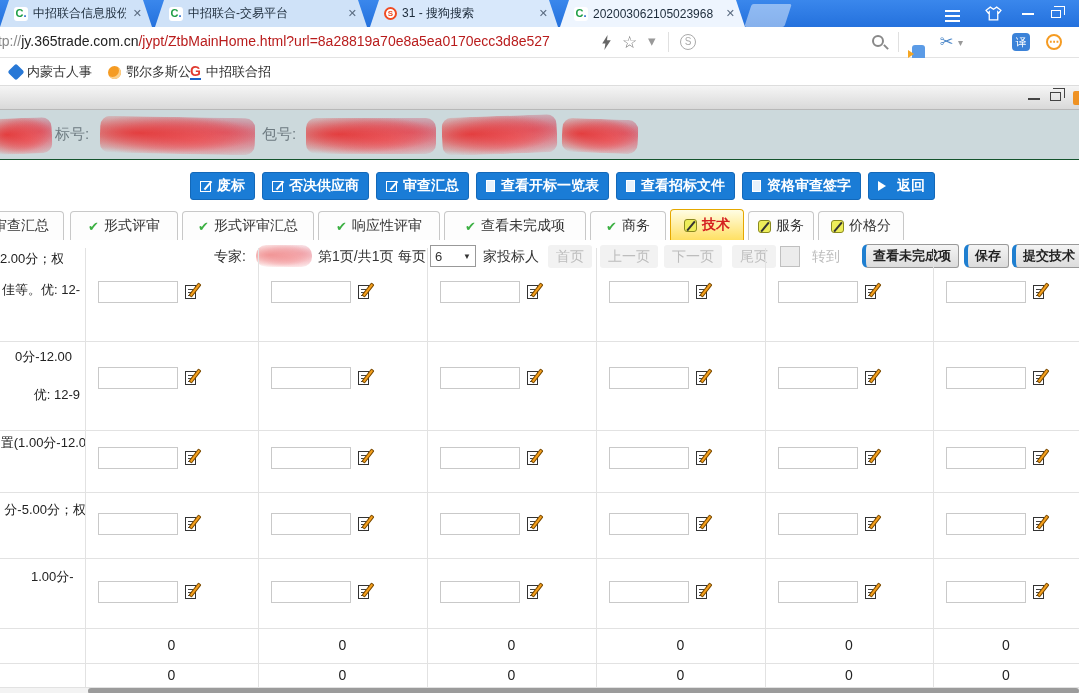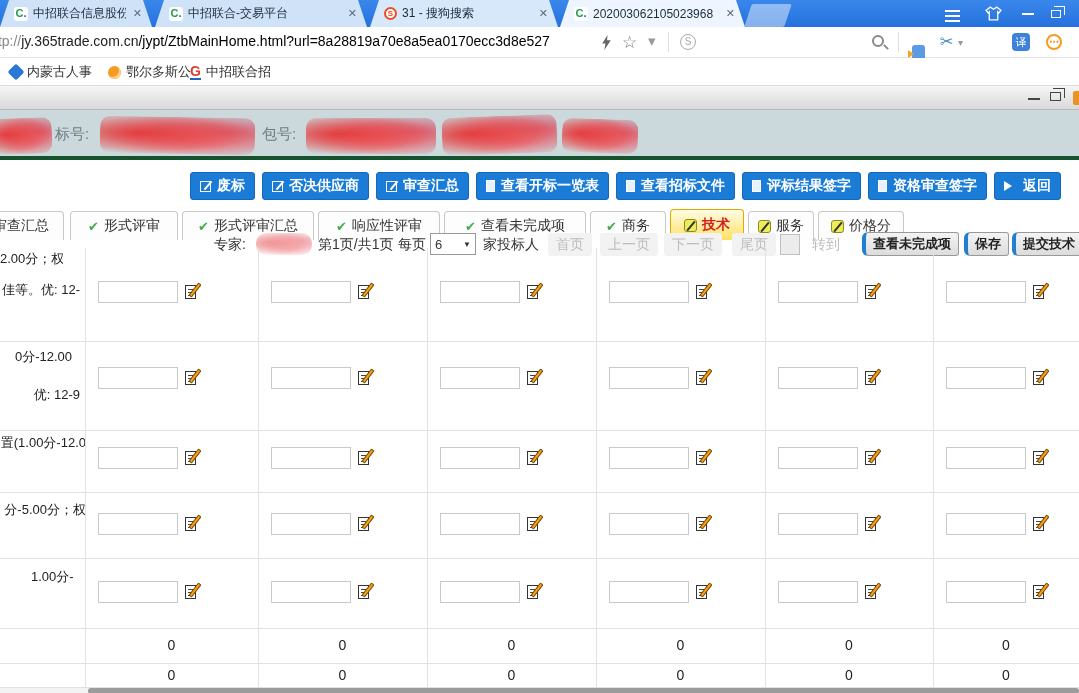--- a/index.html
+++ b/index.html
@@ -21,21 +21,21 @@
   .newtab { left:748px; top:4px; width:40px; height:23px; background:rgba(255,255,255,.45); transform:skewX(-18deg); border-radius:2px; }
   .winic { color:#fff; }
   .hamb i { display:block; width:15px; height:2px; background:#fff; margin:3px 0; }
   .min-dash { width:12px; height:2px; background:#fff; }
   .restore-w { width:10px; height:8px; border:1.5px solid #fff; position:relative; }
   .restore-w::before { content:""; position:absolute; left:2px; top:-5px; width:10px; height:8px; border:1.5px solid #fff; border-bottom:none; border-left:none; }
 
   
   #addressbar { left:0; top:27px; width:1079px; height:31px; background:#fff; border-bottom:1px solid #e3e3e3; }
   #urltext { left:-6px; top:6px; font-size:14px; white-space:nowrap; }
-  #urltext .pre { color:#888; } #urltext .dom { color:#222; } #urltext .pth { color:#000000; }
+  #urltext .pre { color:#888; } #urltext .dom { color:#222; } #urltext .pth { color:#b91c1c; }
   .adr-ic { top:5px; font-size:15px; color:#777; }
   .divider { top:5px; width:1px; height:20px; background:#e0e0e0; }
   .s-ring { width:16px; height:16px; border:1.5px solid #aaa; border-radius:50%; color:#aaa; font-size:10px; line-height:13px; text-align:center; }
   #sg-search-input { left:700px; top:4px; width:165px; height:22px; border:none; outline:none; font-size:14px; color:#333;
                      font-family:inherit; }
   #sg-search-input::placeholder { color:#b9b9b9; }
   .mag { width:12px; height:12px; border:2px solid #888; border-radius:50%; position:relative; }
   .mag::after { content:""; position:absolute; left:9px; top:9px; width:6px; height:2px; background:#888; transform:rotate(45deg); }
   .phone-ic { width:13px; height:17px; background:#5b9be6; border-radius:3px; position:relative; }
   .phone-ic::before { content:""; position:absolute; left:-4px; top:5px; border:4px solid transparent; border-left:6px solid #f5a623; }
@@ -53,21 +53,21 @@
   .bm-ic3 { color:#e03a2f; font-weight:bold; font-size:14px; border-bottom:2px solid #1b62c9; line-height:13px; }
 
   
   #childbar { left:0; top:86px; width:1079px; height:24px; background:linear-gradient(#f5f5f5,#d9d9d9); border-bottom:1px solid #b8b8b8; }
   .cmin { left:1028px; top:12px; width:12px; height:2px; background:#444; }
   .crest { left:1050px; top:6px; width:11px; height:9px; border:1.5px solid #444; }
   .crest::before { content:""; position:absolute; left:2px; top:-5px; width:11px; height:9px; border:1.5px solid #444; border-bottom:none; border-left:none; }
   .cclose-part { left:1073px; top:5px; width:6px; height:14px; background:#f08300; border-radius:2px 0 0 2px; opacity:.85; }
 
   
-  #band { left:0; top:110px; width:1079px; height:50px; background:#ccd9dc; border-bottom:4px solid #14532d; }
+  #band { left:0; top:110px; width:1079px; height:50px; background:#ccd9dc; border-bottom:1px solid #14532d; }
   .band-label { position:absolute; top:15px; font-size:15px; color:#6d7a80; }
   .scrib { position:absolute; border-radius:10px;
     background:
       radial-gradient(ellipse at 25% 45%, rgba(228,48,48,.85), rgba(228,48,48,.25) 55%, transparent 72%),
       radial-gradient(ellipse at 60% 60%, rgba(244,110,115,.8), transparent 70%),
       radial-gradient(ellipse at 80% 40%, rgba(205,30,60,.65), transparent 75%),
       radial-gradient(ellipse at 45% 50%, rgba(240,150,150,.55), transparent 80%); }
 
   
   #btnrow { left:190px; top:172px; width:889px; height:28px; display:flex; gap:7px; }
@@ -82,21 +82,21 @@
   #tabstrip { left:0; top:209px; width:1079px; height:31px; }
   .etab { position:absolute; top:2px; height:29px; background:#fdfdfd; border:1px solid #c8c8c8; border-bottom:none;
           border-radius:4px 4px 0 0; display:flex; align-items:center; justify-content:center; gap:5px; font-size:14px; color:#333;
           overflow:hidden; white-space:nowrap; }
   .etab.active { top:0; height:31px; background:linear-gradient(#fffde4,#ffe063); border-color:#e5a800; color:#d42020; font-weight:bold; }
   .ic-check { color:#3cb043; font-size:13px; font-weight:bold; }
   .ic-pencil { width:13px; height:13px; background:#eded5a; border:1px solid #8a8a1f; border-radius:3px; position:relative; flex:none; }
   .ic-pencil::after { content:""; position:absolute; left:5px; top:0px; width:2px; height:12px; background:#333; transform:rotate(40deg); }
 
   
-  #pagerow { left:0; top:232px; width:882px; height:26px; font-size:14px; color:#333; }
+  #pagerow { left:0; top:244px; width:882px; height:26px; font-size:14px; color:#333; }
   .pr-txt { position:absolute; top:4px; white-space:nowrap; }
   #perpage-sel { left:430px; top:1px; width:46px; height:22px; border:1px solid #999; background:#fff; display:flex;
                  align-items:center; justify-content:space-between; padding:0 4px; font-size:13px; }
   .sel-arrow { font-size:8px; color:#333; }
   .nav-btn { position:absolute; top:1px; height:23px; background:#f2f2f2; border-radius:3px; color:#bdbdbd; font-size:14px;
              display:flex; align-items:center; justify-content:center; }
   #goto-input { left:780px; top:2px; width:20px; height:21px; background:#ececec; border:1px solid #c0c0c0; }
   .act-btn { position:absolute; top:0; height:24px; background:linear-gradient(#f4f4f4,#dcdcdc); border:1px solid #999;
              border-left:4px solid #1f7fd0; border-radius:6px 3px 3px 6px; font-size:13px; font-weight:bold; color:#222;
              display:flex; align-items:center; justify-content:center; padding:0 7px; white-space:nowrap; }
@@ -220,24 +220,20 @@
   <button class="blue-btn">
       <span class="bic-doc"></span>
       <span>查看开标一览表</span>
     </button>
   <button class="blue-btn">
       <span class="bic-doc"></span>
       <span>查看招标文件</span>
     </button>
   <button class="blue-btn">
       <span class="bic-doc"></span>
-      <span>评标结果签字</span>
-    </button>
-  <button class="blue-btn">
-      <span class="bic-doc"></span>
       <span>资格审查签字</span>
     </button>
   <button class="blue-btn">
       <span class="bic-arrow"></span>
       <span>返回</span>
     </button>
 </div>
 
 <div id="tabstrip" class="abs">
   <div class="etab" style="left:-22px;width:86px;">

